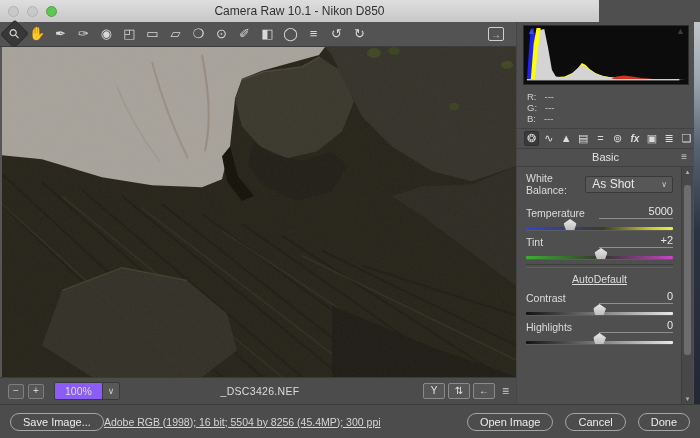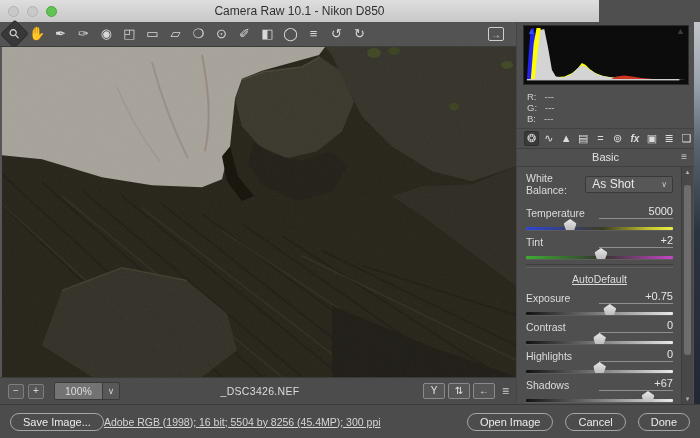--- a/index.html
+++ b/index.html
@@ -37,21 +37,21 @@
   
   .preview-frame{flex:1;background:#262419;position:relative;border-left:2px solid #565656;overflow:hidden;}
   .preview-frame svg{display:block;width:100%;height:100%;}
 
   
   .pbar{height:26px;background:#4c4c4c;border-top:1px solid #3a3a3a;display:flex;align-items:center;
         padding:0 8px;flex:0 0 auto;position:relative;}
   .sqbtn{width:14px;height:13px;border:1px solid #7e7e7e;border-radius:2px;color:#d5d5d5;font-size:10px;
     line-height:12px;text-align:center;margin-right:4px;background:#565656;}
   .zoom-select{display:flex;margin-left:6px;border:1px solid #3a3a3a;border-radius:2px;overflow:hidden;height:16px;}
-  .zoom-val{background:#737373;color:#ddd;font-size:10.5px;line-height:16px;padding:0 10px;}
+  .zoom-val{background:#8b5cf6;color:#ddd;font-size:10.5px;line-height:16px;padding:0 10px;}
   .zoom-chev{background:#585858;color:#ccc;font-size:9px;line-height:16px;padding:0 5px;border-left:1px solid #3a3a3a;}
   .filename{position:absolute;left:120px;width:280px;text-align:center;font-size:10.5px;color:#dcdcdc;letter-spacing:.3px;}
   .pbar-right{margin-left:auto;display:flex;align-items:center;gap:3px;}
   .pbtn{min-width:16px;height:14px;border:1px solid #8a8a8a;border-radius:2px;background:#565656;
     color:#e0e0e0;font-size:10px;line-height:13px;text-align:center;padding:0 2px;}
   .pprefs{color:#d0d0d0;font-size:12px;margin-left:4px;letter-spacing:-1px;}
 
   
   .hist-wrap{padding:3px 5px 2px 6px;flex:0 0 auto;}
   .hist-box{position:relative;height:60px;background:#0c0c0c;border:1px solid #2b2b2b;box-sizing:border-box;}
@@ -313,54 +313,36 @@
               </div>
               <div class="track track-tint" data-name="slider-track">
                 <span class="thumb" data-name="slider-thumb" style="left: 51%;"></span>
               </div>
             </div>
             <div class="divider" data-name="section-divider"></div>
             <div class="auto-row" data-name="auto-default-row">
               <span class="link" data-name="auto-link">Auto</span>
               <span class="link" data-name="default-link">Default</span>
             </div>
-            <div class="slider-row" data-name="slider-exposure">
-              <div class="slider-head">
-                <span class="slider-label" data-name="slider-label">Exposure</span>
-                <span class="slider-value" data-name="slider-value-field">+0.75</span>
-              </div>
-              <div class="track track-gray" data-name="slider-track">
-                <span class="thumb" data-name="slider-thumb" style="left: 57%;"></span>
-              </div>
-            </div>
             <div class="slider-row" data-name="slider-contrast">
               <div class="slider-head">
                 <span class="slider-label" data-name="slider-label">Contrast</span>
                 <span class="slider-value" data-name="slider-value-field">0</span>
               </div>
               <div class="track track-gray" data-name="slider-track">
                 <span class="thumb" data-name="slider-thumb" style="left: 50%;"></span>
               </div>
             </div>
             <div class="slider-row" data-name="slider-highlights">
               <div class="slider-head">
                 <span class="slider-label" data-name="slider-label">Highlights</span>
                 <span class="slider-value" data-name="slider-value-field">0</span>
               </div>
               <div class="track track-gray" data-name="slider-track">
                 <span class="thumb" data-name="slider-thumb" style="left: 50%;"></span>
-              </div>
-            </div>
-            <div class="slider-row" data-name="slider-shadows">
-              <div class="slider-head">
-                <span class="slider-label" data-name="slider-label">Shadows</span>
-                <span class="slider-value" data-name="slider-value-field">+67</span>
-              </div>
-              <div class="track track-gray" data-name="slider-track">
-                <span class="thumb" data-name="slider-thumb" style="left: 83%;"></span>
               </div>
             </div>
           </div>
       </div>
       <div class="scrollbar" data-name="panel-scrollbar">
         <span class="sb-arrow" data-name="scroll-up-arrow">▴</span>
         <span class="sb-track" data-name="scrollbar-track">
             <span class="sb-thumb" data-name="scrollbar-thumb"></span>
           </span>
         <span class="sb-arrow down" data-name="scroll-down-arrow">▾</span>

